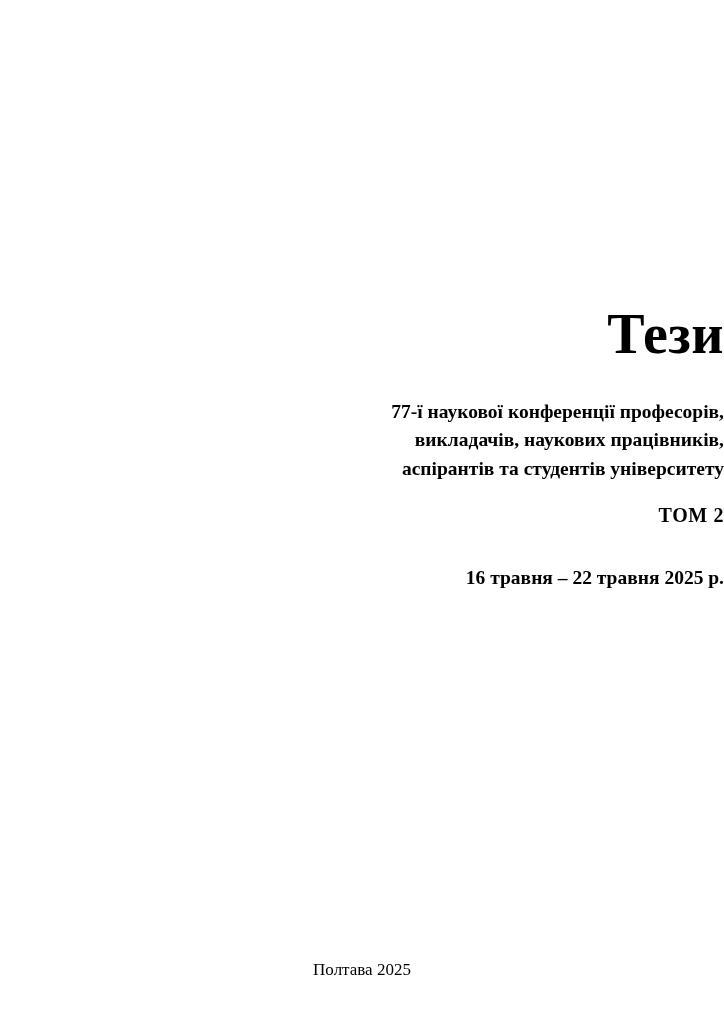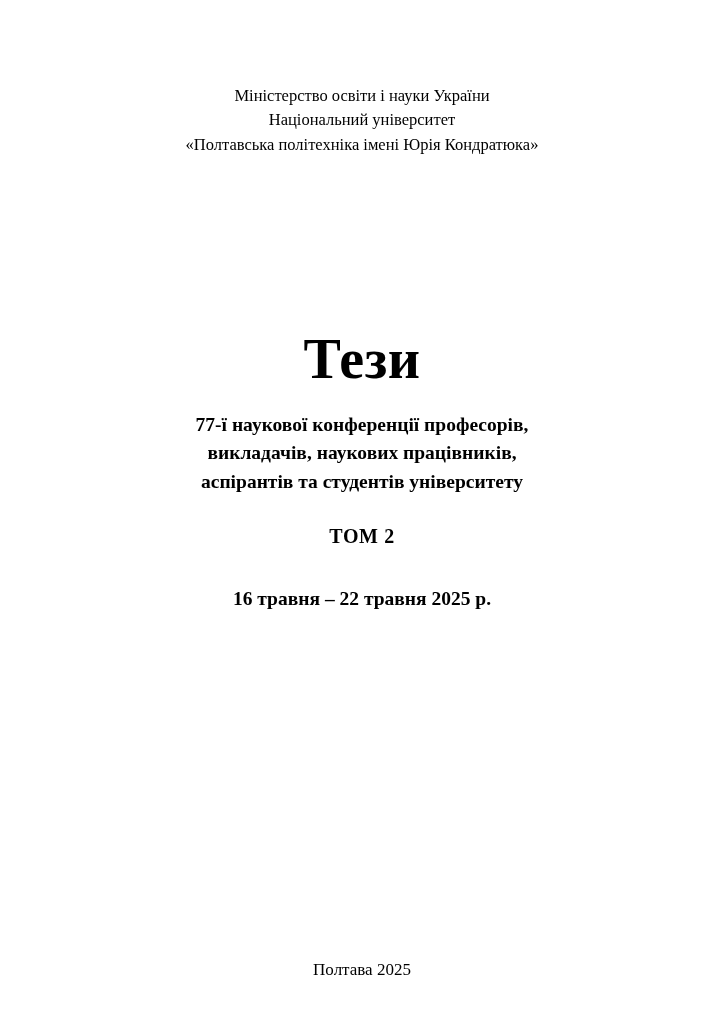--- a/index.html
+++ b/index.html
@@ -27,42 +27,42 @@
     right: 0;
     text-align: center;
     font-size: 16.5px;
     line-height: 1.48;
   }
   .header-block .line {
     display: block;
   }
   .title-block {
     position: absolute;
-    top: 330px;
+    top: 305px;
     left: 0;
     right: 0;
-    text-align: center;
+    text-align: right;
   }
   .main-title {
     font-size: 56px;
     font-weight: bold;
     line-height: 1.05;
     letter-spacing: 0.5px;
   }
   .subtitle {
-    margin-top: 22px;
+    margin-top: 34px;
     font-size: 19.5px;
     font-weight: bold;
     line-height: 1.47;
   }
   .subtitle .line {
     display: block;
   }
   .volume {
-    margin-top: 28px;
+    margin-top: 20px;
     font-size: 20px;
     font-weight: bold;
     letter-spacing: 0.6px;
   }
   .dates {
     margin-top: 40px;
     font-size: 19.5px;
     font-weight: bold;
   }
   .footer-block {
@@ -72,25 +72,20 @@
     right: 0;
     text-align: center;
     font-size: 17px;
   }
 </style>
 </head>
 <body>
 
 <div class="page">
 
-  <div class="header-block">
-    <span class="line">Міністерство освіти і науки України</span>
-    <span class="line">Національний університет</span>
-    <span class="line">«Полтавська політехніка імені Юрія Кондратюка»</span>
-  </div>
 
   <div class="title-block">
     <div class="main-title">Тези</div>
     <div class="subtitle">
       <span class="line">77-ї наукової конференції професорів,</span>
       <span class="line">викладачів, наукових працівників,</span>
       <span class="line">аспірантів та студентів університету</span>
     </div>
     <div class="volume">ТОМ 2</div>
     <div class="dates">16 травня – 22 травня 2025 р.</div>

